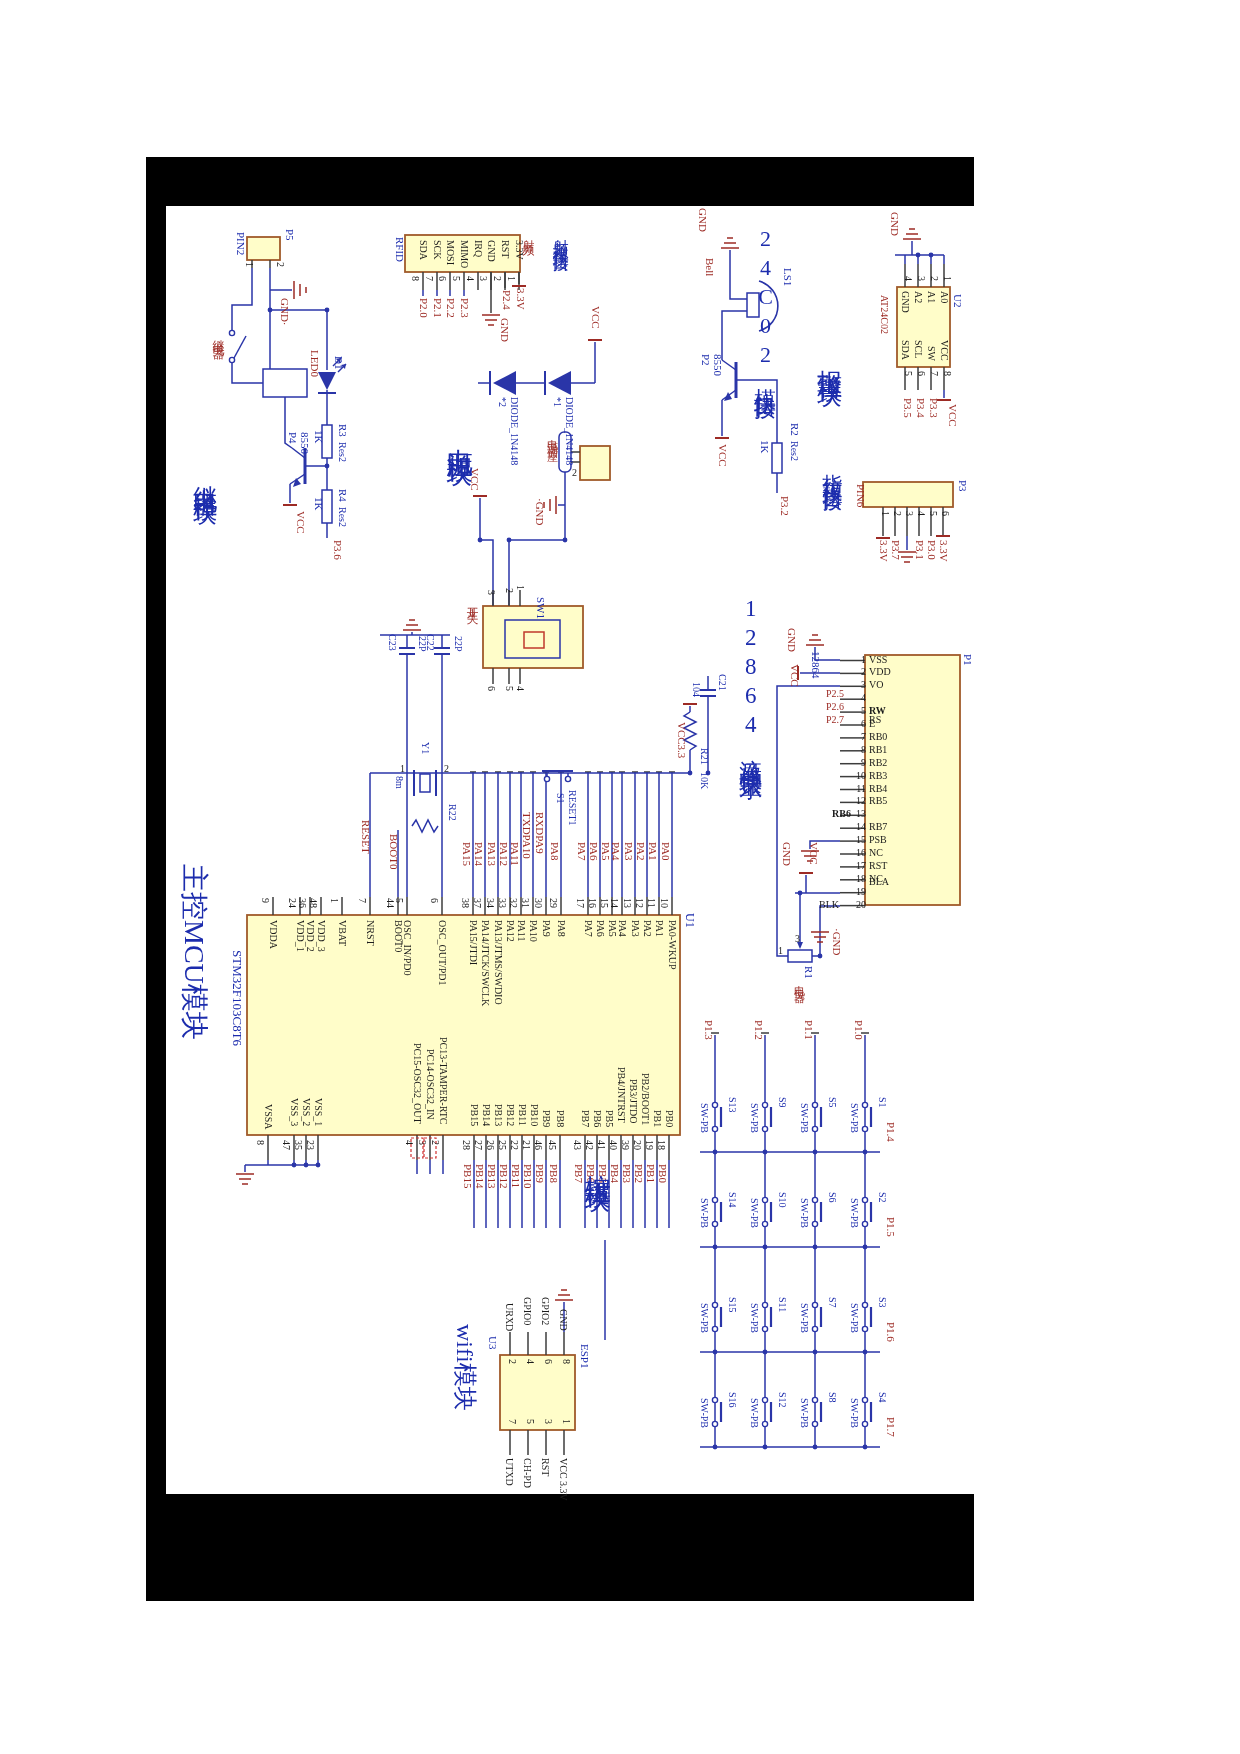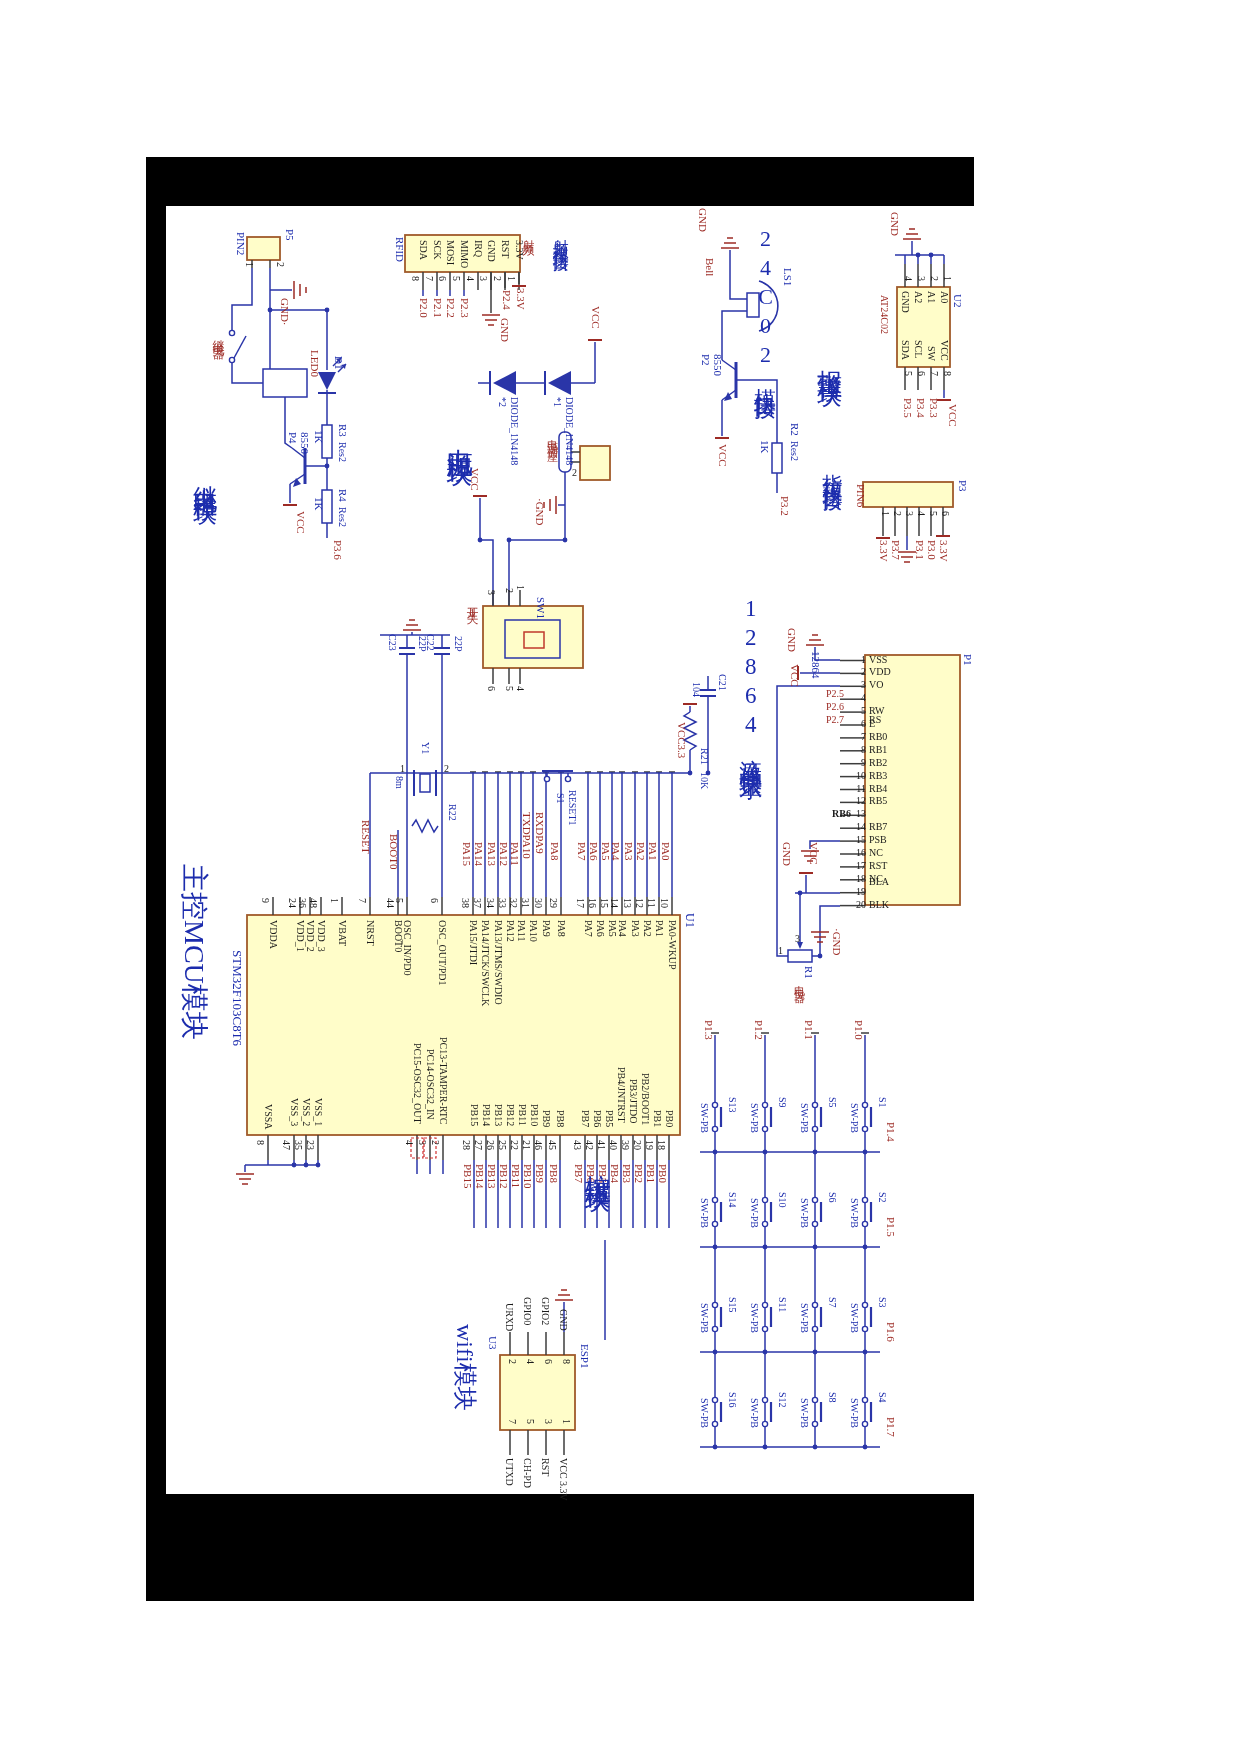--- a/index.html
+++ b/index.html
@@ -487,21 +487,21 @@
     <div class="t rd s11 rot" style="left: 937px; top: 540px;">3.3V</div>
     <div class="t bk s10 ra" style="left: 848px; top: 654.5px; width: 18px;">1</div>
     <div class="t bk s10" style="left: 869px; top: 654.5px;">VSS</div>
     <div class="t bk s10 ra" style="left: 848px; top: 667.4px; width: 18px;">2</div>
     <div class="t bk s10" style="left: 869px; top: 667.4px;">VDD</div>
     <div class="t bk s10 ra" style="left: 848px; top: 680.3px; width: 18px;">3</div>
     <div class="t bk s10" style="left: 869px; top: 680.3px;">VO</div>
     <div class="t bk s10 ra" style="left: 848px; top: 693.2px; width: 18px;">4</div>
     <div class="t bk s10" style="left: 869px; top: 715px;">RS</div>
     <div class="t bk s10 ra" style="left: 848px; top: 706.1px; width: 18px;">5</div>
-    <div class="t bk s10" style="left: 869px; top: 706.1px;">RW</div>
+    <div class="t bk s10" style="left: 869px; top: 706.1px; font-weight: bold;">RW</div>
     <div class="t bk s10 ra" style="left: 848px; top: 719px; width: 18px;">6</div>
     <div class="t bk s10" style="left: 869px; top: 719px;">E</div>
     <div class="t bk s10 ra" style="left: 848px; top: 731.9px; width: 18px;">7</div>
     <div class="t bk s10" style="left: 869px; top: 731.9px;">RB0</div>
     <div class="t bk s10 ra" style="left: 848px; top: 744.8px; width: 18px;">8</div>
     <div class="t bk s10" style="left: 869px; top: 744.8px;">RB1</div>
     <div class="t bk s10 ra" style="left: 848px; top: 757.7px; width: 18px;">9</div>
     <div class="t bk s10" style="left: 869px; top: 757.7px;">RB2</div>
     <div class="t bk s10 ra" style="left: 848px; top: 770.6px; width: 18px;">10</div>
     <div class="t bk s10" style="left: 869px; top: 770.6px;">RB3</div>
@@ -517,21 +517,21 @@
     <div class="t bk s10" style="left: 869px; top: 835.1px;">PSB</div>
     <div class="t bk s10 ra" style="left: 848px; top: 848px; width: 18px;">16</div>
     <div class="t bk s10" style="left: 869px; top: 848px;">NC</div>
     <div class="t bk s10 ra" style="left: 848px; top: 860.9px; width: 18px;">17</div>
     <div class="t bk s10" style="left: 869px; top: 860.9px;">RST</div>
     <div class="t bk s10 ra" style="left: 848px; top: 873.8px; width: 18px;">18</div>
     <div class="t bk s10" style="left: 869px; top: 873.8px;">NC</div>
     <div class="t bk s10 ra" style="left: 848px; top: 886.7px; width: 18px;">19</div>
     <div class="t bk s10" style="left: 869px; top: 877px;">BLA</div>
     <div class="t bk s10 ra" style="left: 848px; top: 899.6px; width: 18px;">20</div>
-    <div class="t bk s10" style="left: 869px; top: 899.6px;">BLK</div>
+    <div class="t bk s10" style="left: 819px; top: 899.6px;">BLK</div>
     <div class="t bk s10 rot" style="left: 259px; top: 898px;">9</div>
     <div class="t bk s10 rot" style="left: 267px; top: 920px;">VDDA</div>
     <div class="t bk s10 rot" style="left: 286px; top: 898px;">24</div>
     <div class="t bk s10 rot" style="left: 294px; top: 920px;">VDD_1</div>
     <div class="t bk s10 rot" style="left: 296px; top: 898px;">36</div>
     <div class="t bk s10 rot" style="left: 304px; top: 920px;">VDD_2</div>
     <div class="t bk s10 rot" style="left: 307px; top: 898px;">48</div>
     <div class="t bk s10 rot" style="left: 315px; top: 920px;">VDD_3</div>
     <div class="t bk s10 rot" style="left: 328px; top: 898px;">1</div>
     <div class="t bk s10 rot" style="left: 336px; top: 920px;">VBAT</div>

